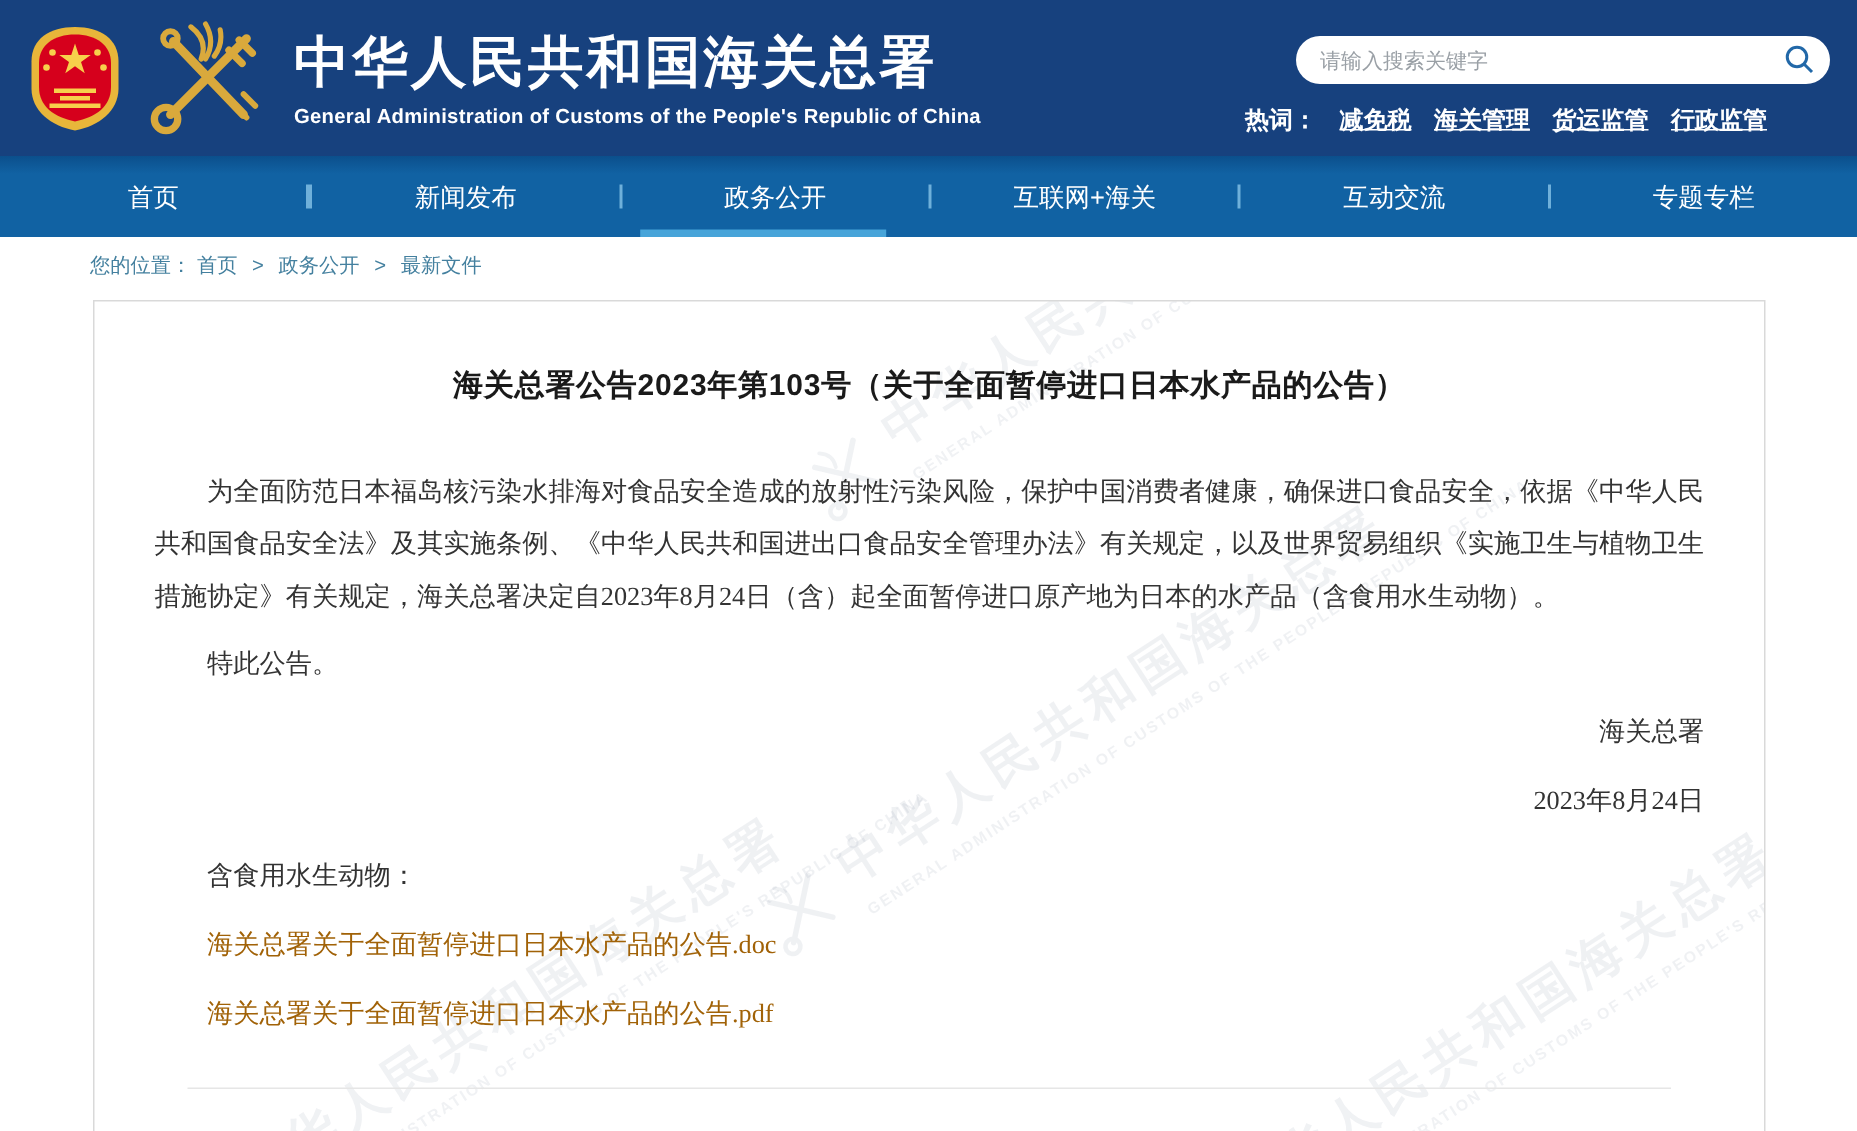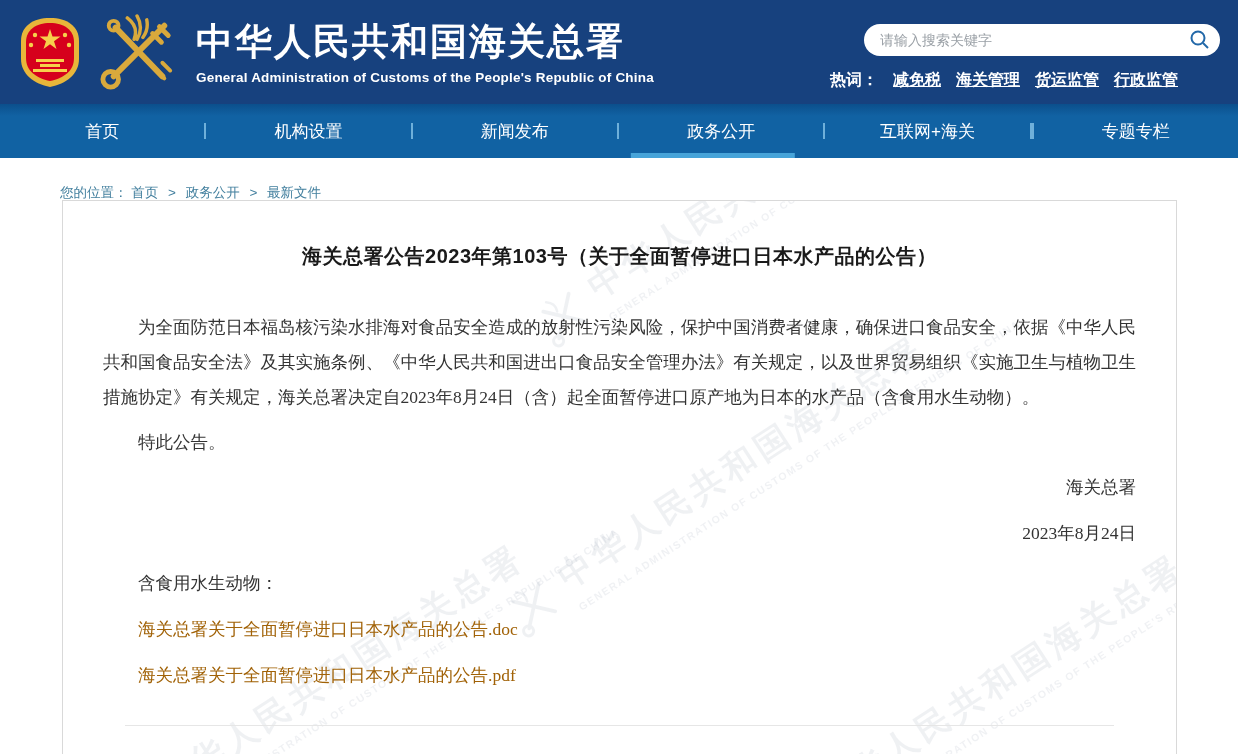--- a/index.html
+++ b/index.html
@@ -30,21 +30,21 @@
   
   .main-nav { display:flex; height:54px; background:linear-gradient(180deg,#0b4f8c 0,#1162a3 22%); }
   .nav-item { flex:1; display:flex; align-items:center; justify-content:center; position:relative;
     color:#fff; font-size:17px; cursor:pointer; }
   .nav-divider { width:2px; height:16px; background:#6fb0da; align-self:center; }
   .nav-item .active-bar { display:none; }
   .nav-item.active .active-bar { display:block; position:absolute; bottom:0; left:50%;
     transform:translateX(-55%); width:164px; height:5px; background:#47a4d9; }
 
   
-  .breadcrumb { padding:26px 0 12px 60px; font-size:13.5px; color:#44809f; }
+  .breadcrumb { padding:10px 0 12px 60px; font-size:13.5px; color:#44809f; }
   .breadcrumb a { color:#44809f; text-decoration:none; cursor:pointer; }
   .crumb-sep { margin:0 6px; }
 
   
   .card { position:absolute; left:62px; top:200px; width:1115px; height:600px;
     background:#fff; border:1px solid #d9d9d9; overflow:hidden; padding:0 40px; }
 
   .article-title { margin-top:42px; text-align:center; font-size:20px; font-weight:bold;
     color:#1a1a1a; letter-spacing:0.5px; position:relative; z-index:2; }
 
@@ -120,40 +120,40 @@
     <a>行政监管</a>
   </div>
 </div>
 
 <div class="main-nav">
   <div class="nav-item">
     <span>首页</span>
 
   </div>
   <span class="nav-divider"></span>
-  <div class="nav-item">
-    <span>机构设置</span>
-
-  </div>
   <span class="nav-divider"></span>
   <div class="nav-item">
     <span>新闻发布</span>
 
   </div>
   <span class="nav-divider"></span>
   <div class="nav-item active">
     <span>政务公开</span>
     <span class="active-bar"></span>
   </div>
   <span class="nav-divider"></span>
   <div class="nav-item">
     <span>互联网+海关</span>
 
   </div>
   <span class="nav-divider"></span>
+  <div class="nav-item">
+    <span>互动交流</span>
+
+  </div>
   <span class="nav-divider"></span>
   <div class="nav-item">
     <span>专题专栏</span>
 
   </div>
 </div>
 
 <div class="breadcrumb">
   <span>您的位置：</span>
   <a>首页</a>

